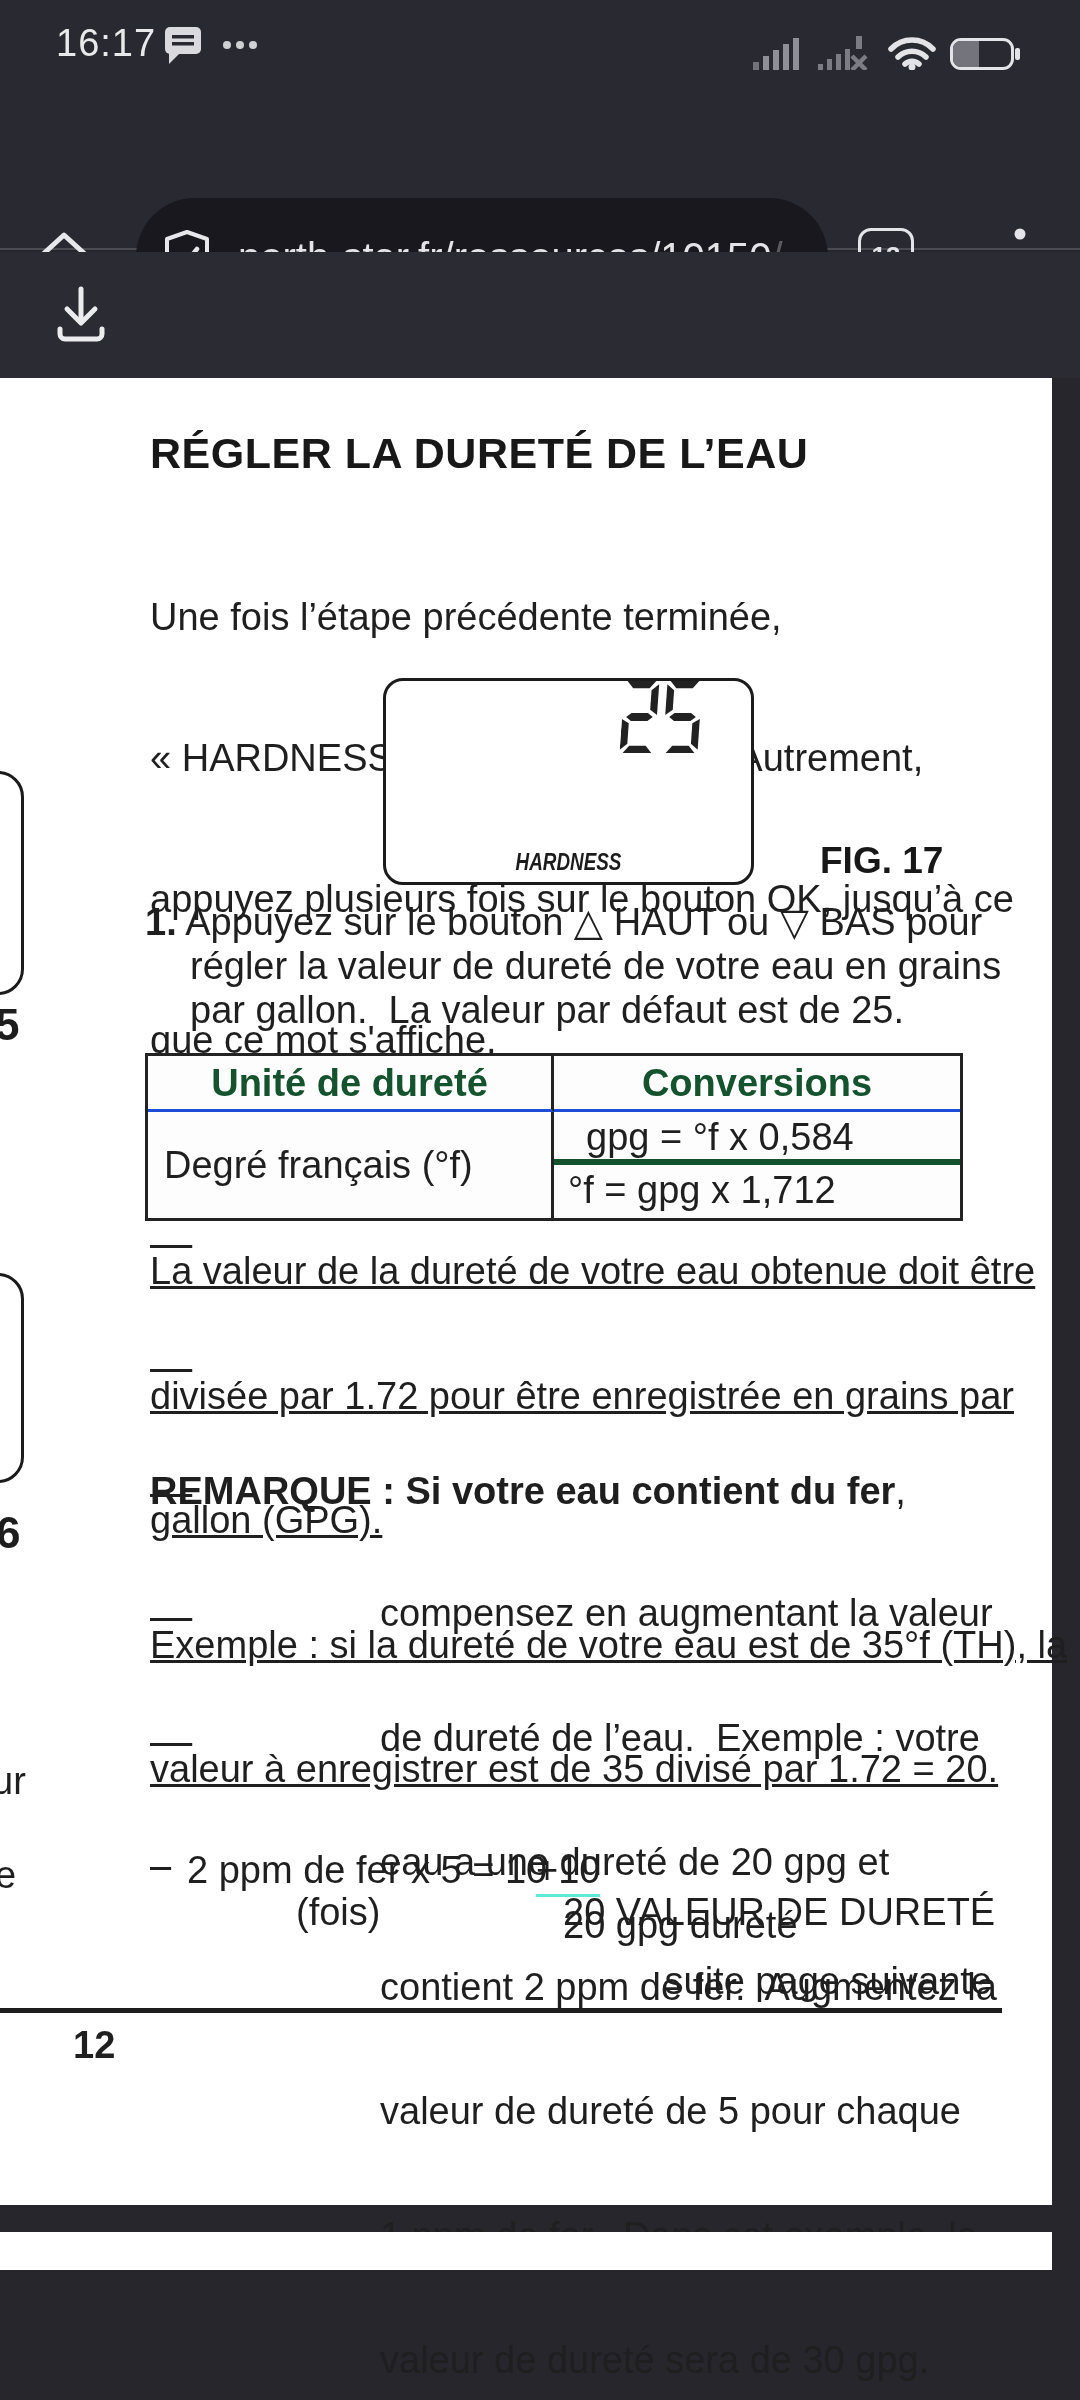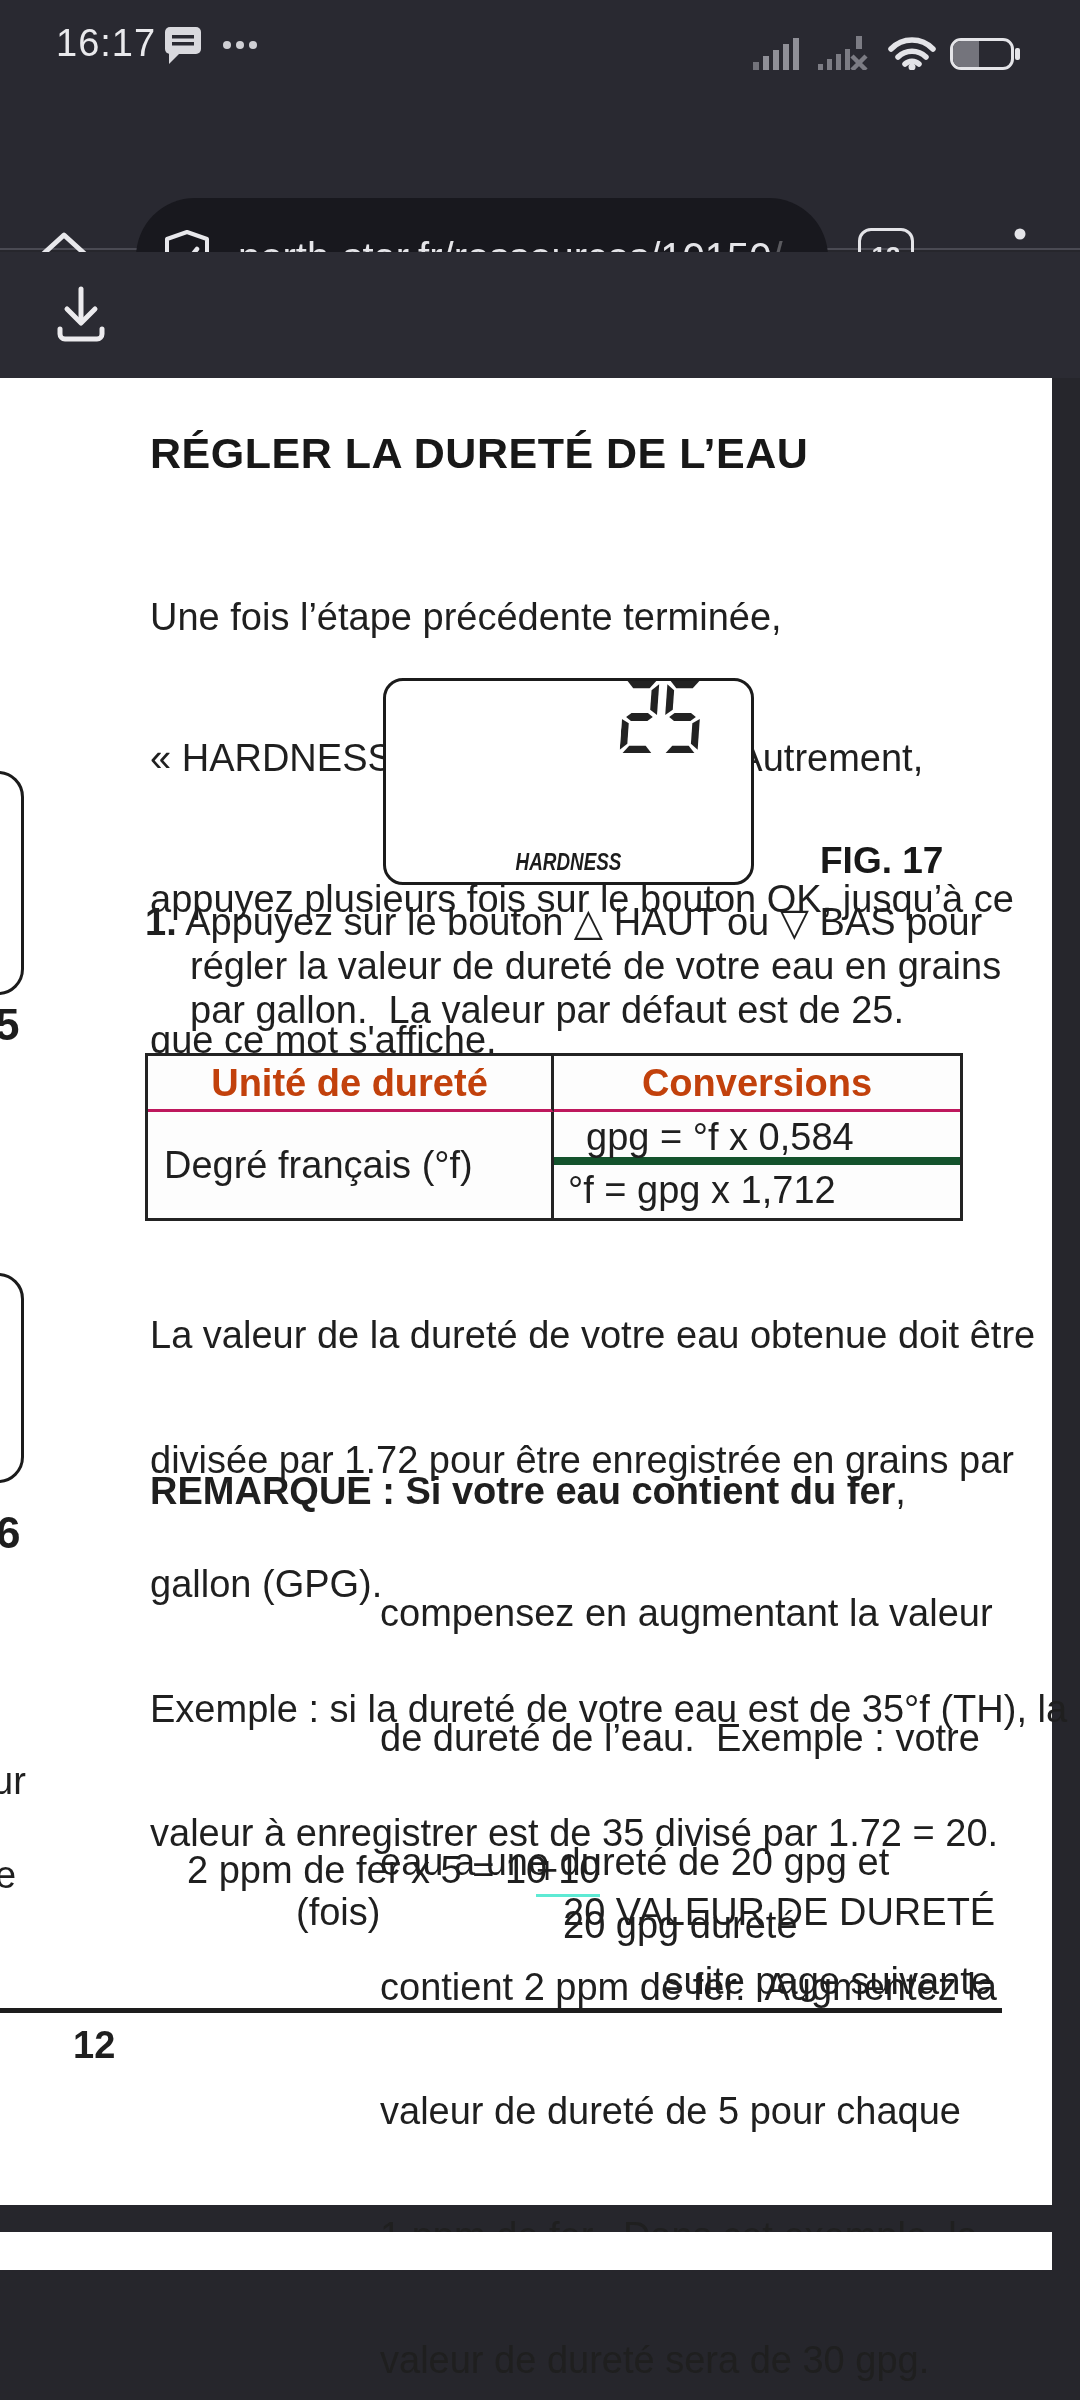--- a/index.html
+++ b/index.html
@@ -39,27 +39,27 @@
   .seg{left:622px;top:681px;transform:skewX(-4deg);}
   .hardness{left:383px;top:849px;width:371px;text-align:center;font-size:23px;font-weight:700;font-style:italic;
     transform:scaleX(.82);color:#1c1c1c;letter-spacing:0;}
   .figcap{left:820px;top:840px;font-size:37px;font-weight:700;color:#181818;}
   .step-l1{left:145px;top:899px;}
   .step-l2{left:190px;top:943px;}
   .step-l3{left:190px;top:987px;}
 
   .htable{left:145px;top:1053px;width:818px;height:168px;border:3px solid #232323;box-sizing:border-box;
     display:grid;grid-template-columns:406px 406px;grid-template-rows:56px 53px 53px;background:#fdfdfd;}
-  .hcell{font-size:38px;font-weight:700;color:#c2410c;text-align:center;line-height:54px;border-bottom:3px solid #be185d;box-sizing:border-box;}
+  .hcell{font-size:38px;font-weight:700;color:#14532d;text-align:center;line-height:54px;border-bottom:3px solid #1d4ed8;box-sizing:border-box;}
   .vdiv{border-right:3px solid #232323;}
   .lcell{grid-row:2/4;display:flex;align-items:center;padding-left:16px;font-size:38px;color:#1f1f1f;box-sizing:border-box;}
   .rcell{font-size:38px;color:#1f1f1f;padding-left:14px;line-height:51px;box-sizing:border-box;}
-  .rcell.first{border-bottom:8px solid #14532d;padding-left:32px;}
-
-  .body-par{left:150px;top:1232px;line-height:41.5px;}
+  .rcell.first{border-bottom:6px solid #14532d;padding-left:32px;}
+
+  .body-par{left:150px;top:1168px;line-height:41.5px;text-decoration:underline;}
   .note-l1{left:150px;top:1468px;}
   .note-block{left:380px;top:1510px;line-height:41.5px;}
   .calc-top{left:563px;top:1902px;}
   .calc-expr{left:187px;top:1847px;}
   .calc-plus{left:536px;top:1847px;border-bottom:3px solid #5eead4;padding-bottom:1px;}
   .calc-fois{left:296px;top:1889px;}
   .calc-res{left:563px;top:1889px;}
   .suite{right:88px;top:1958px;}
   .rule{left:0;top:2008px;width:1002px;height:5px;background:#1d1d1d;}
   .pagenum{left:73px;top:2022px;font-size:38px;font-weight:700;}

